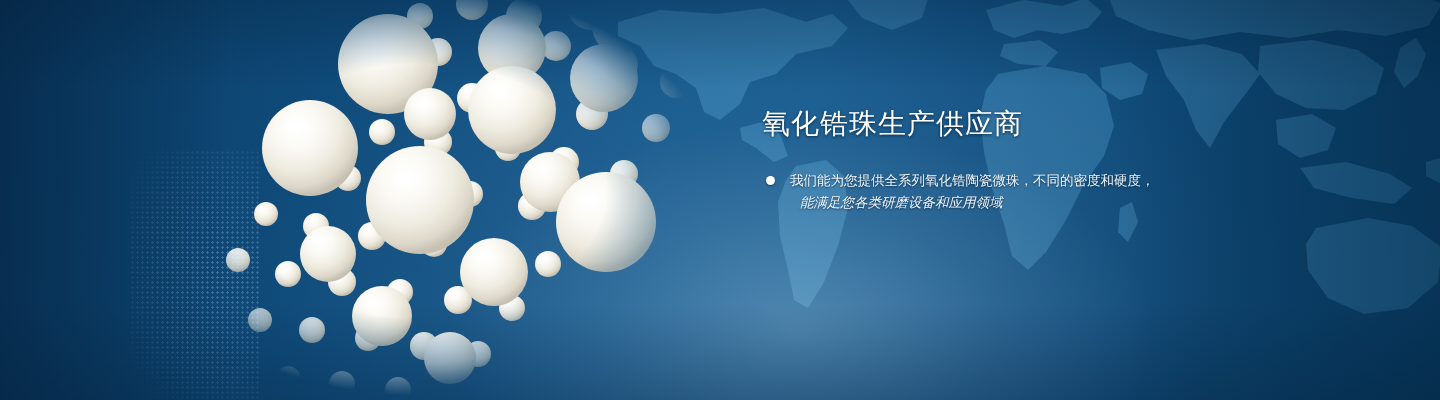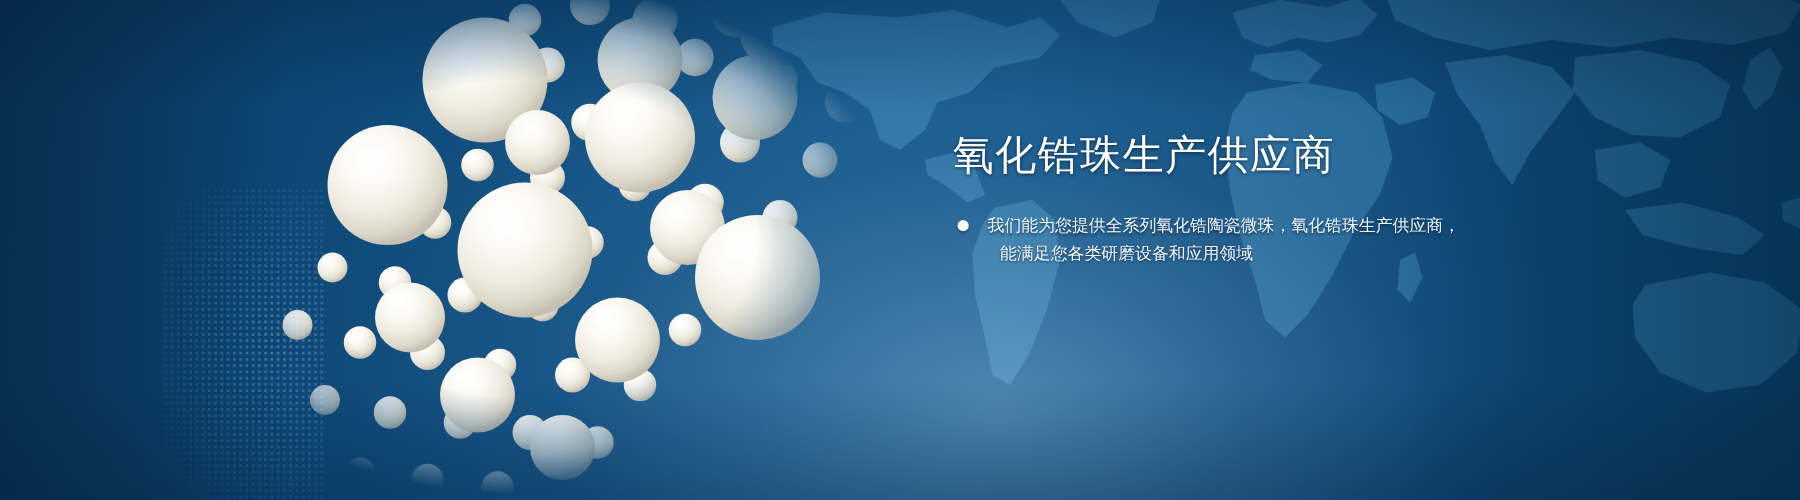--- a/index.html
+++ b/index.html
@@ -100,21 +100,21 @@
   .copy {
     position: absolute;
     left: 762px;
     top: 104px;
     width: 560px;
   }
 
   .headline {
     margin: 0;
     color: #ffffff;
-    font-size: 33px;
+    font-size: 28px;
     font-weight: 400;
     letter-spacing: 1px;
     line-height: 40px;
     text-shadow: 0 1px 3px rgba(2,24,46,0.75);
     white-space: nowrap;
   }
 
   .bullets {
     list-style: none;
     margin: 26px 0 0 0;
@@ -134,21 +134,21 @@
     position: absolute;
     left: 4px;
     top: 6px;
     width: 9px;
     height: 9px;
     border-radius: 50%;
     background: #ffffff;
     box-shadow: 0 1px 2px rgba(2,24,46,0.55);
   }
   .bullet .line { display: block; }
-  .bullet .line.cont { padding-left: 10px; }
+  .bullet .line.cont { padding-left: 10px; font-style: italic; }
 </style>
 </head>
 <body>
 
 <div id="banner">
 
   <div class="bg-base"></div>
 
   <div class="world-map">
     <svg viewBox="0 0 900 430" preserveAspectRatio="none" aria-hidden="true">
@@ -317,19 +317,19 @@
         </g>
       </g>
     </svg>
   </div>
 
   <div class="copy">
     <h1 class="headline">氧化锆珠生产供应商</h1>
 
     <ul class="bullets">
       <li class="bullet">
-        <span class="line">我们能为您提供全系列氧化锆陶瓷微珠，氧化锆珠生产供应商，</span>
+        <span class="line">我们能为您提供全系列氧化锆陶瓷微珠，不同的密度和硬度，</span>
         <span class="line cont">能满足您各类研磨设备和应用领域</span>
       </li>
     </ul>
   </div>
 
 </div>
 
 </body></html>

